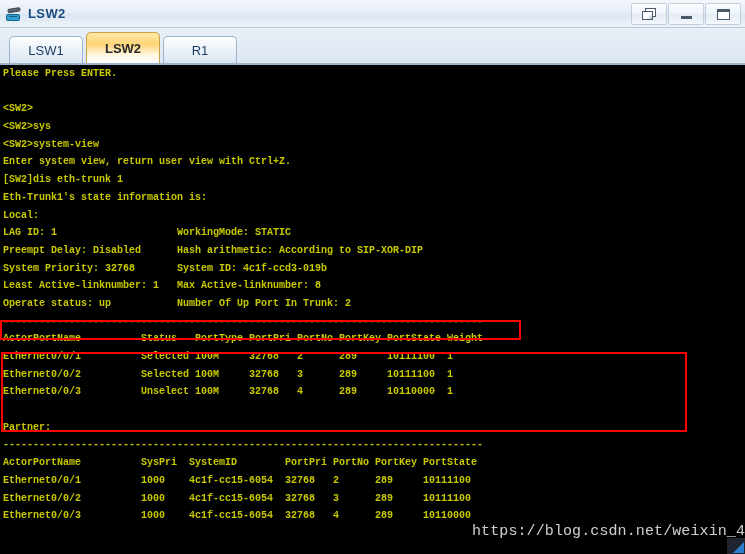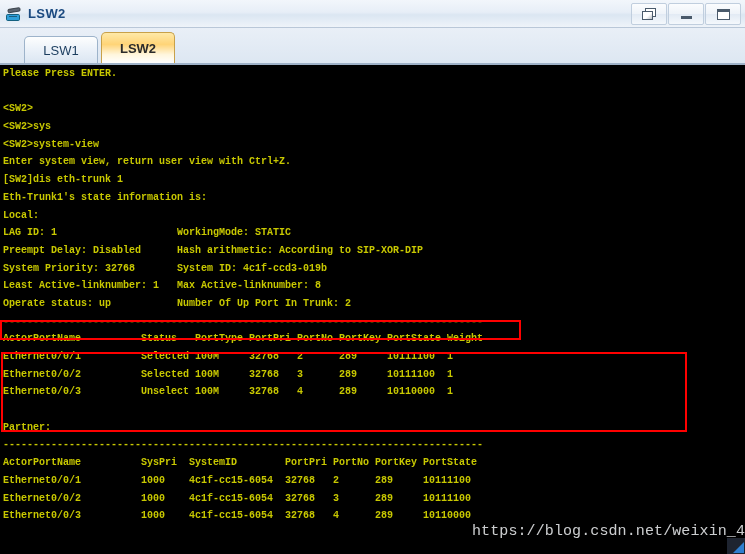--- a/index.html
+++ b/index.html
@@ -100,21 +100,21 @@
   
   .tabbar {
     position: absolute;
     left: 0; top: 28px;
     width: 745px; height: 37px;
     background: linear-gradient(to bottom, #e9eff7 0%, #dde7f2 100%);
     box-sizing: border-box;
     border-bottom: 2px solid #9fb2c8;
     display: flex;
     align-items: flex-end;
-    padding-left: 24px;
+    padding-left: 9px;
   }
   .tab {
     height: 27px;
     min-width: 74px;
     margin-right: 3px;
     padding: 0 14px;
     box-sizing: border-box;
     border: 1px solid #9db3ca;
     border-bottom: none;
     border-radius: 5px 5px 0 0;
@@ -236,20 +236,23 @@
     </div>
   </div>
 
   <div class="tabbar">
     <div class="tab">
       <span>LSW1</span>
     </div>
     <div class="tab active">
       <span>LSW2</span>
     </div>
+    <div class="tab">
+      <span>R1</span>
+    </div>
     <div class="tab-filler"></div>
   </div>
 
   <div class="terminal">
     <div class="spacer-top"></div>
     <div class="term-lines" id="term-lines"><div class="ln">Please Press ENTER.</div><div class="ln"></div><div class="ln">&lt;SW2&gt;</div><div class="ln">&lt;SW2&gt;sys</div><div class="ln">&lt;SW2&gt;system-view</div><div class="ln">Enter system view, return user view with Ctrl+Z.</div><div class="ln">[SW2]dis eth-trunk 1</div><div class="ln">Eth-Trunk1's state information is:</div><div class="ln">Local:</div><div class="ln">LAG ID: 1                    WorkingMode: STATIC</div><div class="ln">Preempt Delay: Disabled      Hash arithmetic: According to SIP-XOR-DIP</div><div class="ln">System Priority: 32768       System ID: 4c1f-ccd3-019b</div><div class="ln">Least Active-linknumber: 1   Max Active-linknumber: 8</div><div class="ln">Operate status: up           Number Of Up Port In Trunk: 2</div><div class="ln">--------------------------------------------------------------------------------</div><div class="ln">ActorPortName          Status   PortType PortPri PortNo PortKey PortState Weight</div><div class="ln">Ethernet0/0/1          Selected 100M     32768   2      289     10111100  1</div><div class="ln">Ethernet0/0/2          Selected 100M     32768   3      289     10111100  1</div><div class="ln">Ethernet0/0/3          Unselect 100M     32768   4      289     10110000  1</div><div class="ln"></div><div class="ln">Partner:</div><div class="ln">--------------------------------------------------------------------------------</div><div class="ln">ActorPortName          SysPri  SystemID        PortPri PortNo PortKey PortState</div><div class="ln">Ethernet0/0/1          1000    4c1f-cc15-6054  32768   2      289     10111100</div><div class="ln">Ethernet0/0/2          1000    4c1f-cc15-6054  32768   3      289     10111100</div><div class="ln">Ethernet0/0/3          1000    4c1f-cc15-6054  32768   4      289     10110000</div></div>
 
     <div class="redbox" id="redbox-operate"></div>
     <div class="redbox" id="redbox-local-table"></div>
 

